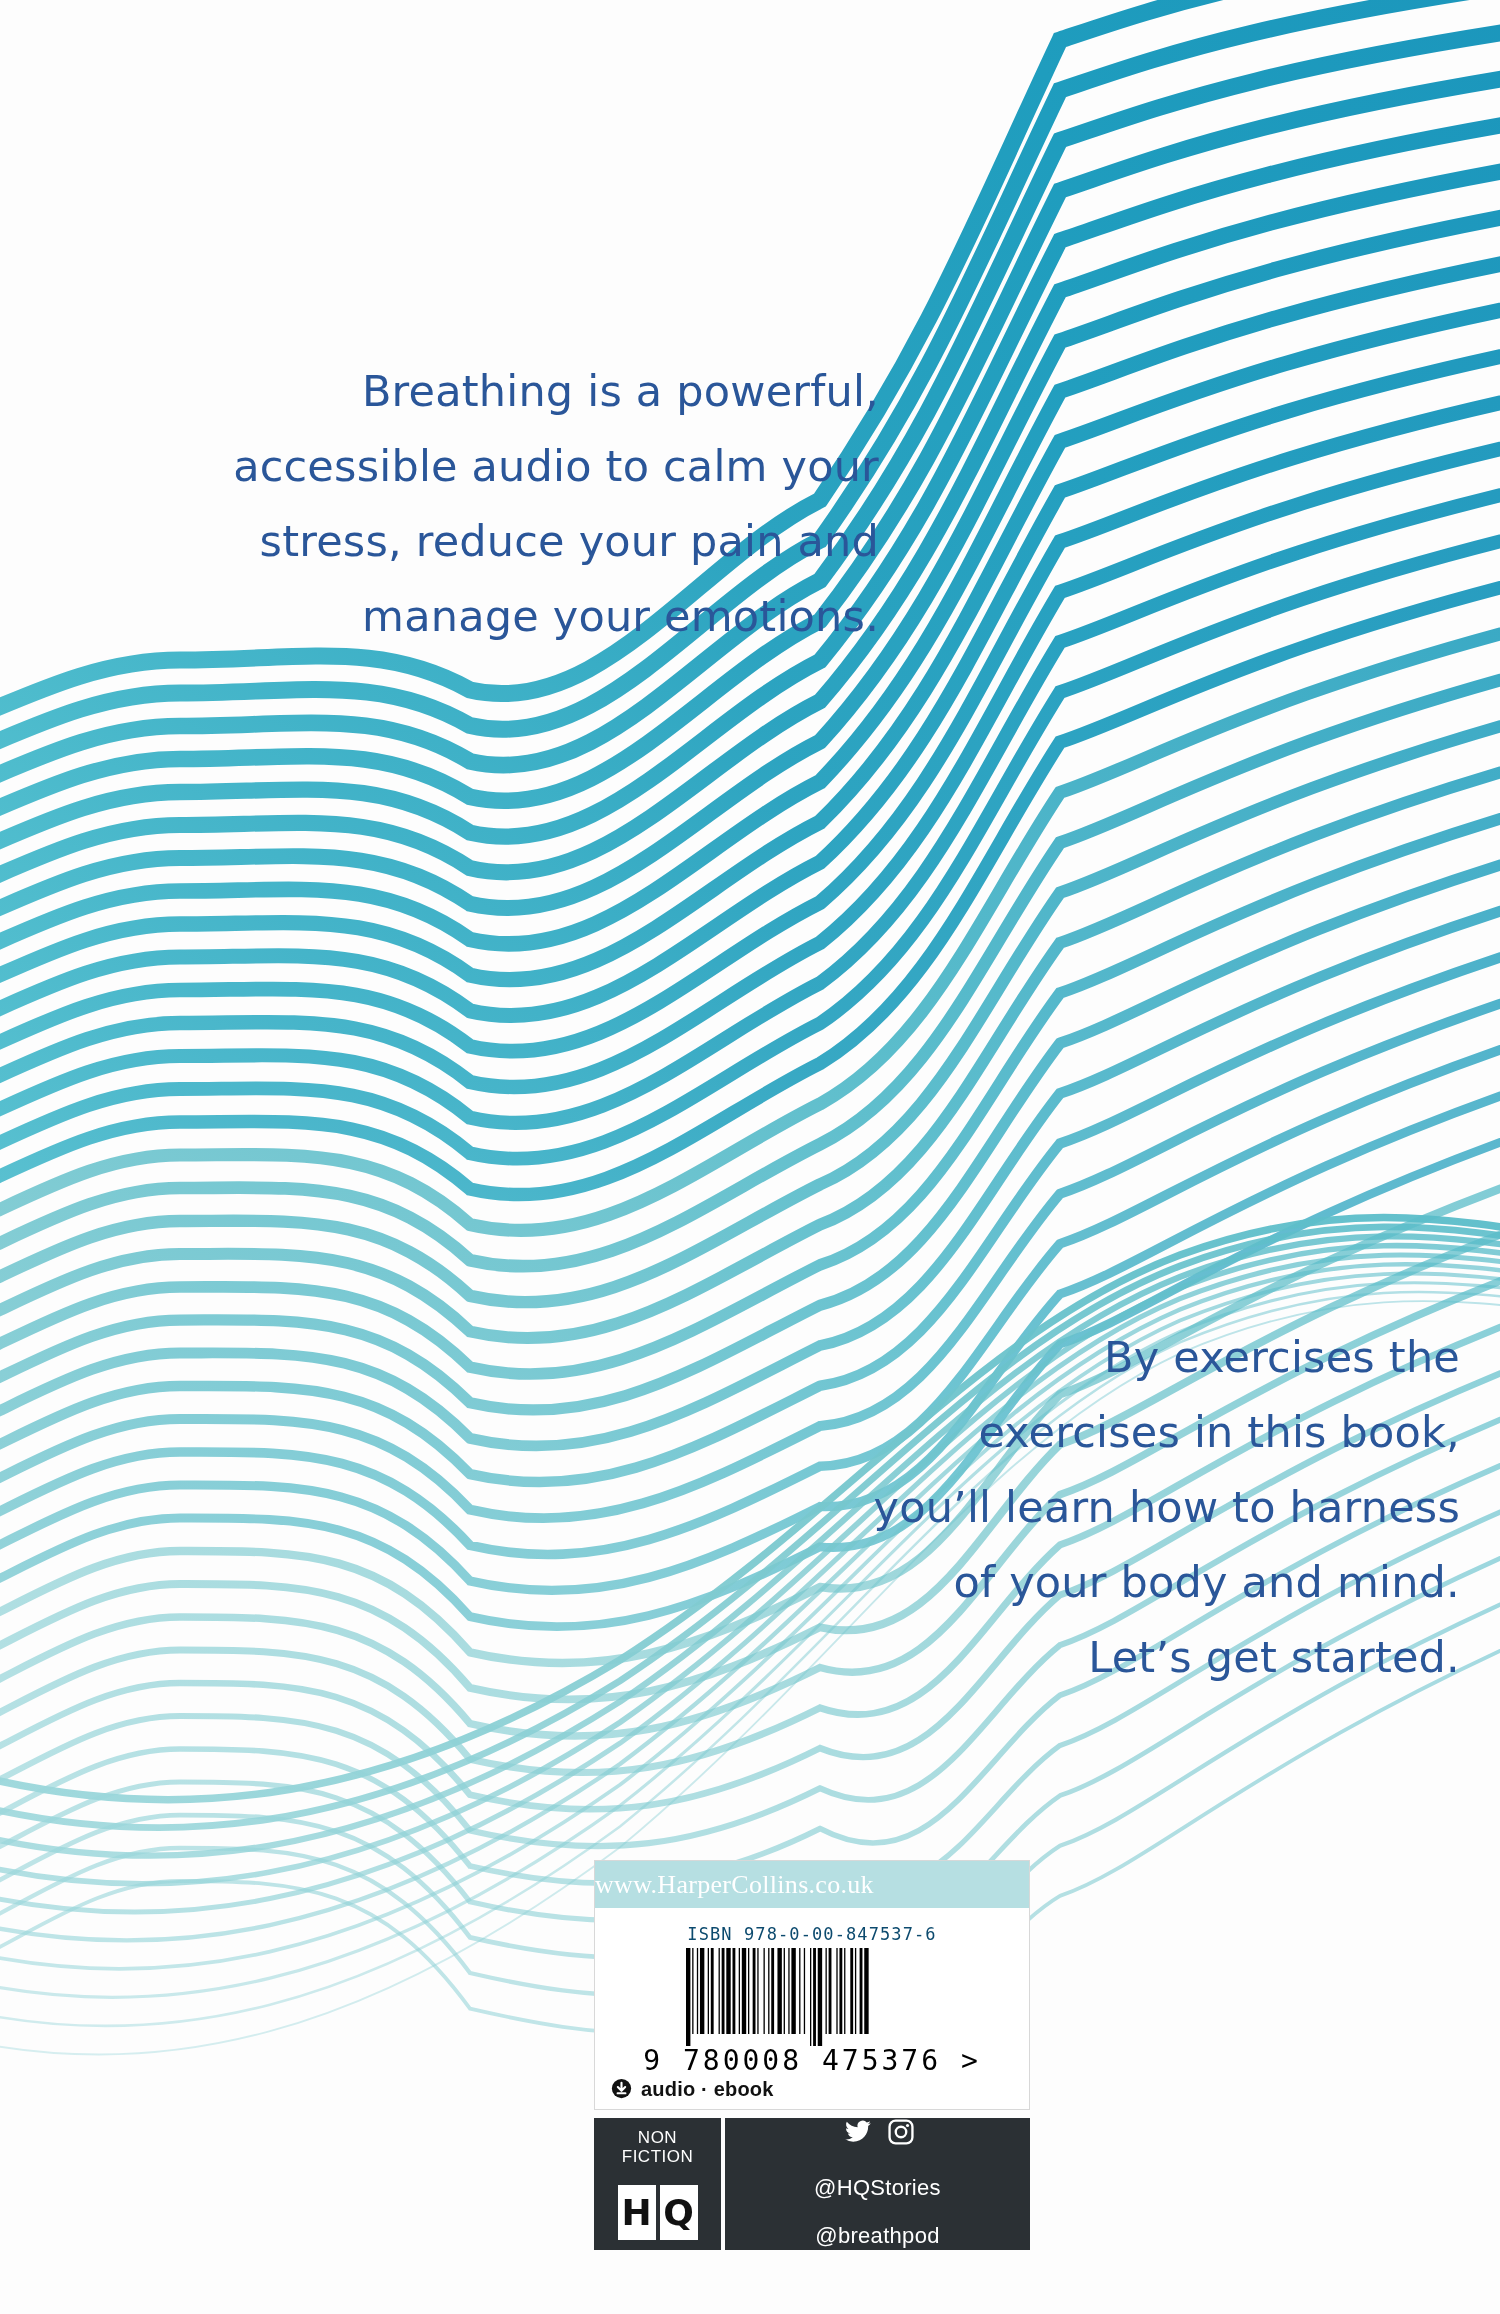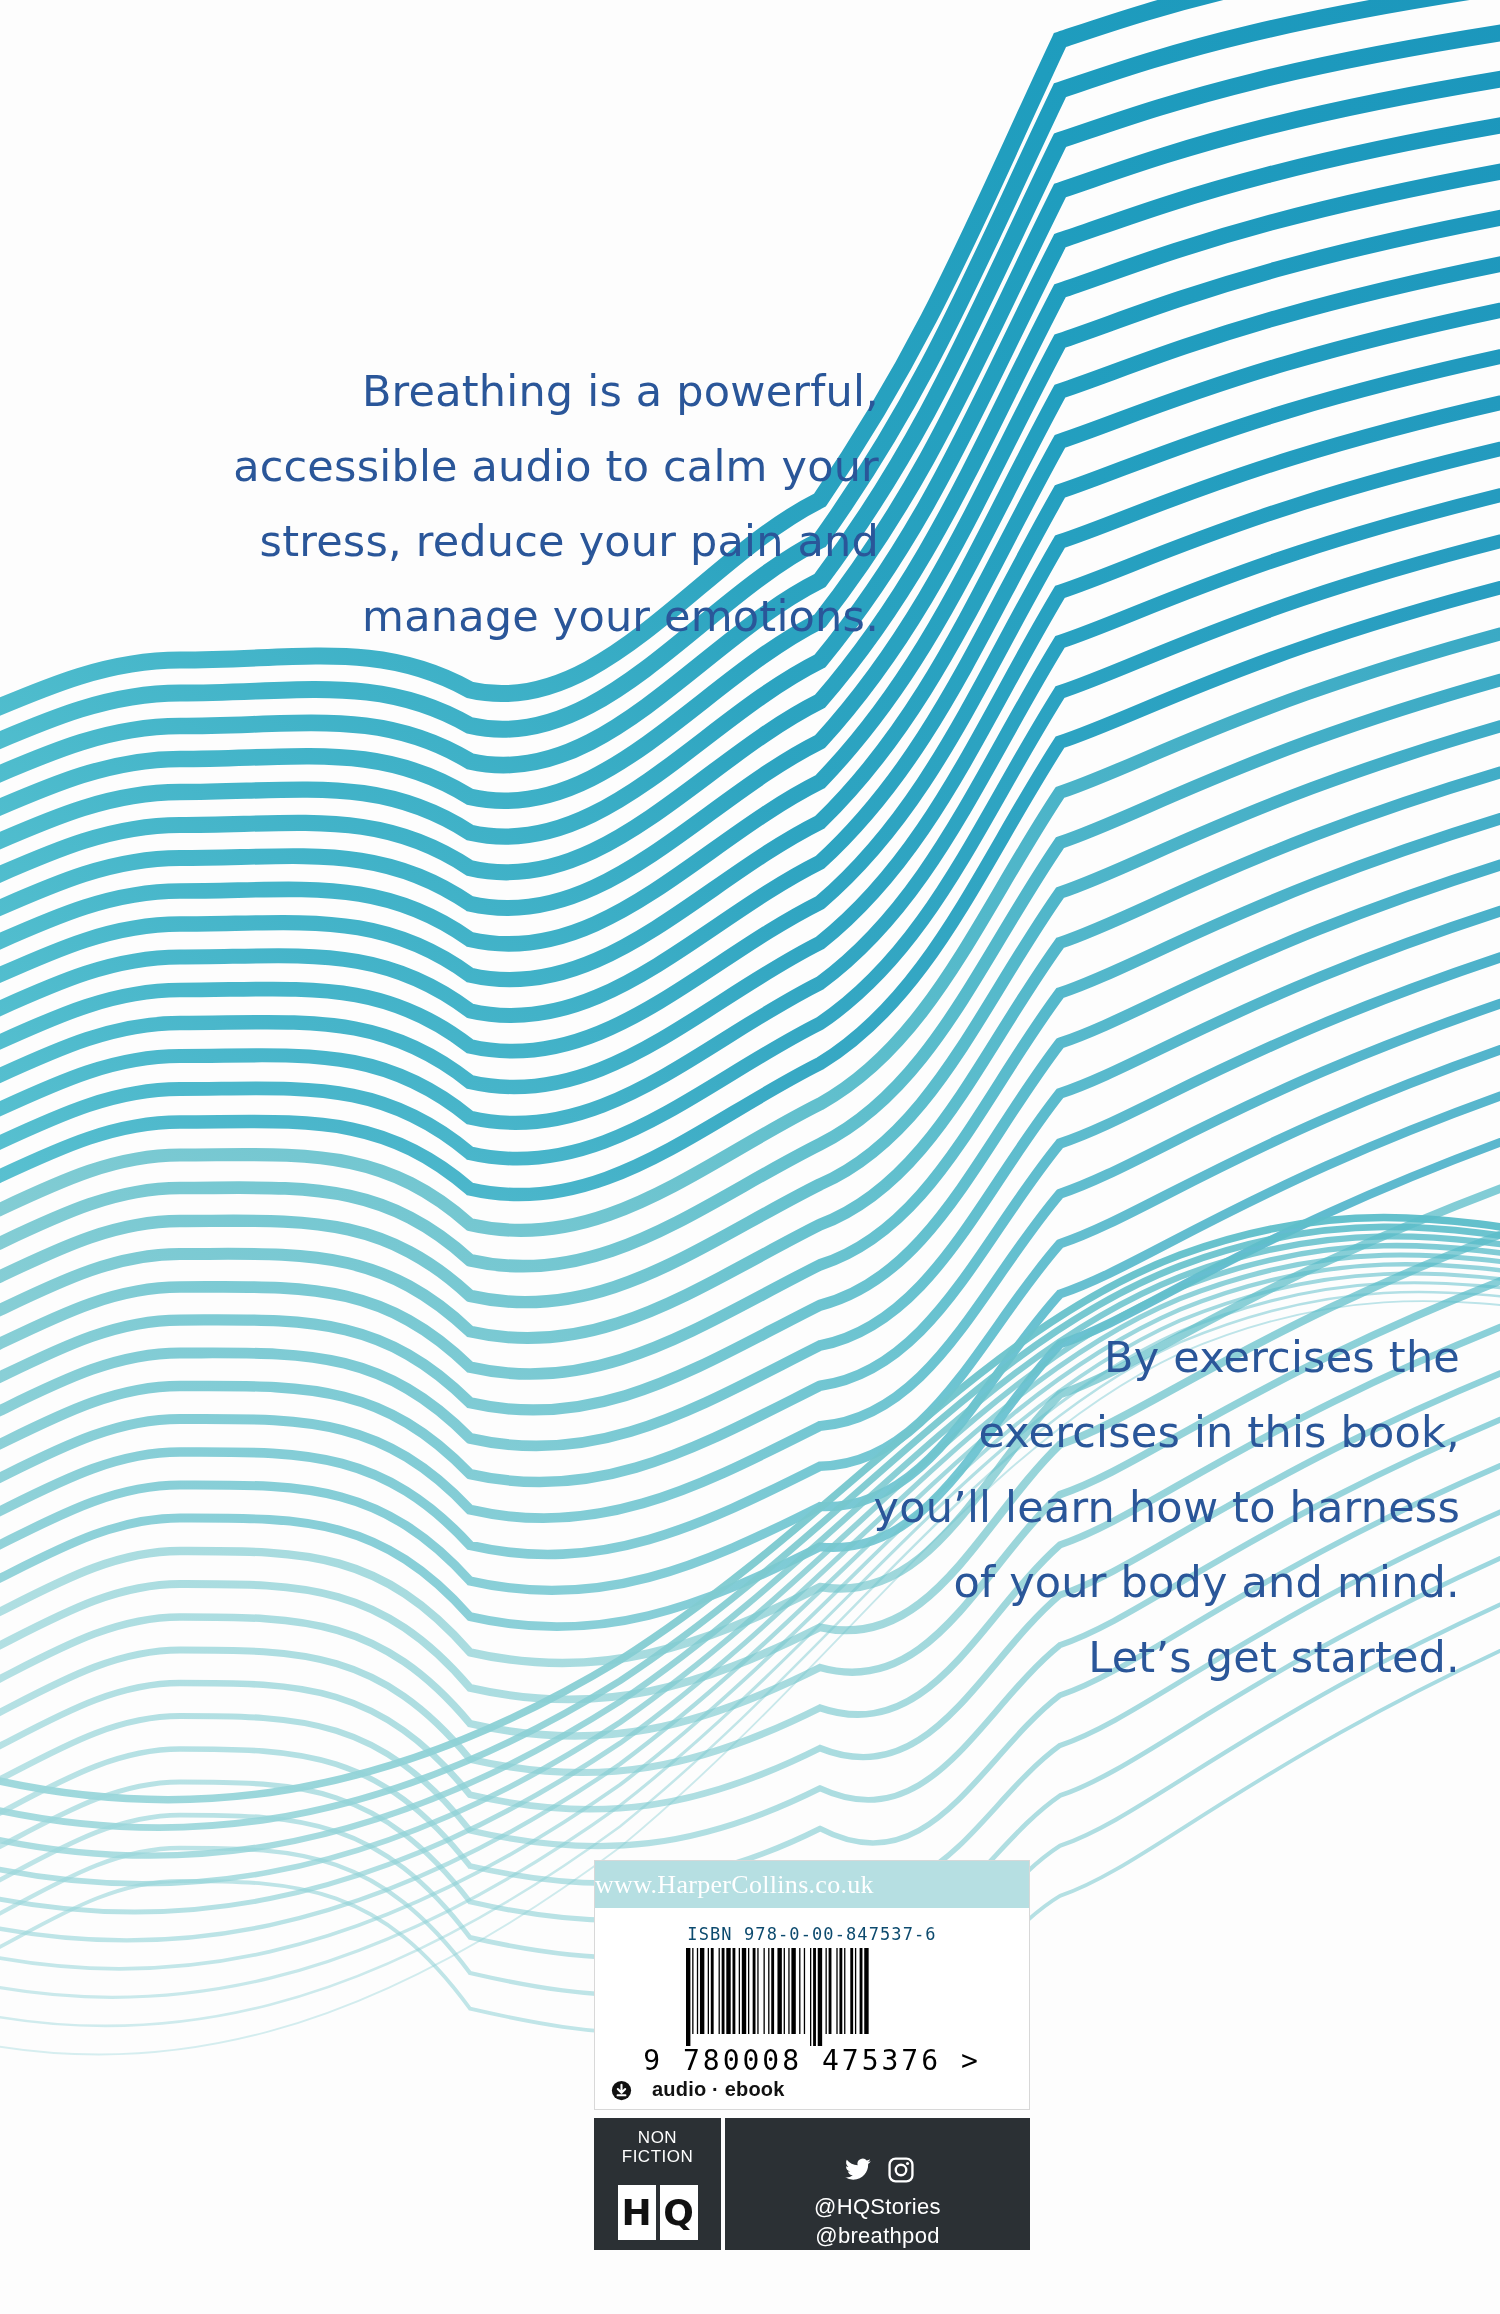--- a/index.html
+++ b/index.html
@@ -28,39 +28,39 @@
 
   #isbn-text{margin-top:16px;text-align:center;color:#0c4a6e;
       font-family:"DejaVu Sans Mono","Liberation Mono",monospace;
       font-size:17px;letter-spacing:1.1px;}
 
   #barcode-bars{margin:4px auto 0;width:252px;height:98px;display:block;}
   #ean-digits{margin-top:-2px;text-align:center;color:#000;
       font-family:"DejaVu Sans Mono","Liberation Mono",monospace;
       font-size:28px;letter-spacing:3px;}
 
-  #audio-row{position:absolute;left:16px;bottom:8px;display:flex;align-items:flex-end;gap:20px;}
+  #audio-row{position:absolute;left:16px;bottom:8px;display:flex;align-items:flex-start;gap:9px;}
   #audio-row .dl{width:21px;height:21px;flex:0 0 auto;}
   #audio-label{font-size:20px;font-weight:bold;color:#111;
       font-family:"Liberation Sans",sans-serif;letter-spacing:.2px;}
 
   
   #logo-strip{position:absolute;left:594px;top:2118px;width:436px;height:132px;display:flex;gap:4px;}
   .dark-box{background:#2b3034;}
   #hq-box{width:127px;height:132px;display:flex;flex-direction:column;
           align-items:center;justify-content:center;gap:12px;}
   #hq-non{color:#fff;font-size:17px;line-height:19px;text-align:center;
           font-family:"Liberation Sans",sans-serif;font-weight:400;letter-spacing:.5px;}
   #hq-letters{display:flex;gap:4px;margin-top:7px;}
   .hq-letter{width:38px;height:55px;background:#fff;color:#111;
       display:flex;align-items:center;justify-content:center;
       font-family:"DejaVu Sans","Liberation Sans",sans-serif;
       font-weight:bold;font-size:36px;}
   #social-box{flex:1;height:132px;display:flex;flex-direction:column;
-      align-items:center;justify-content:flex-end;}
+      align-items:center;justify-content:space-between;}
   #social-icons{display:flex;gap:12px;align-items:center;margin-bottom:8px;}
   .handle{color:#fff;font-size:22px;line-height:29px;
       font-family:"Liberation Sans",sans-serif;letter-spacing:.3px;}
 </style>
 </head>
 <body>
 
 <div id="cover">
 
   <svg id="waves" viewBox="0 0 1500 2314" preserveAspectRatio="none" aria-hidden="true">

